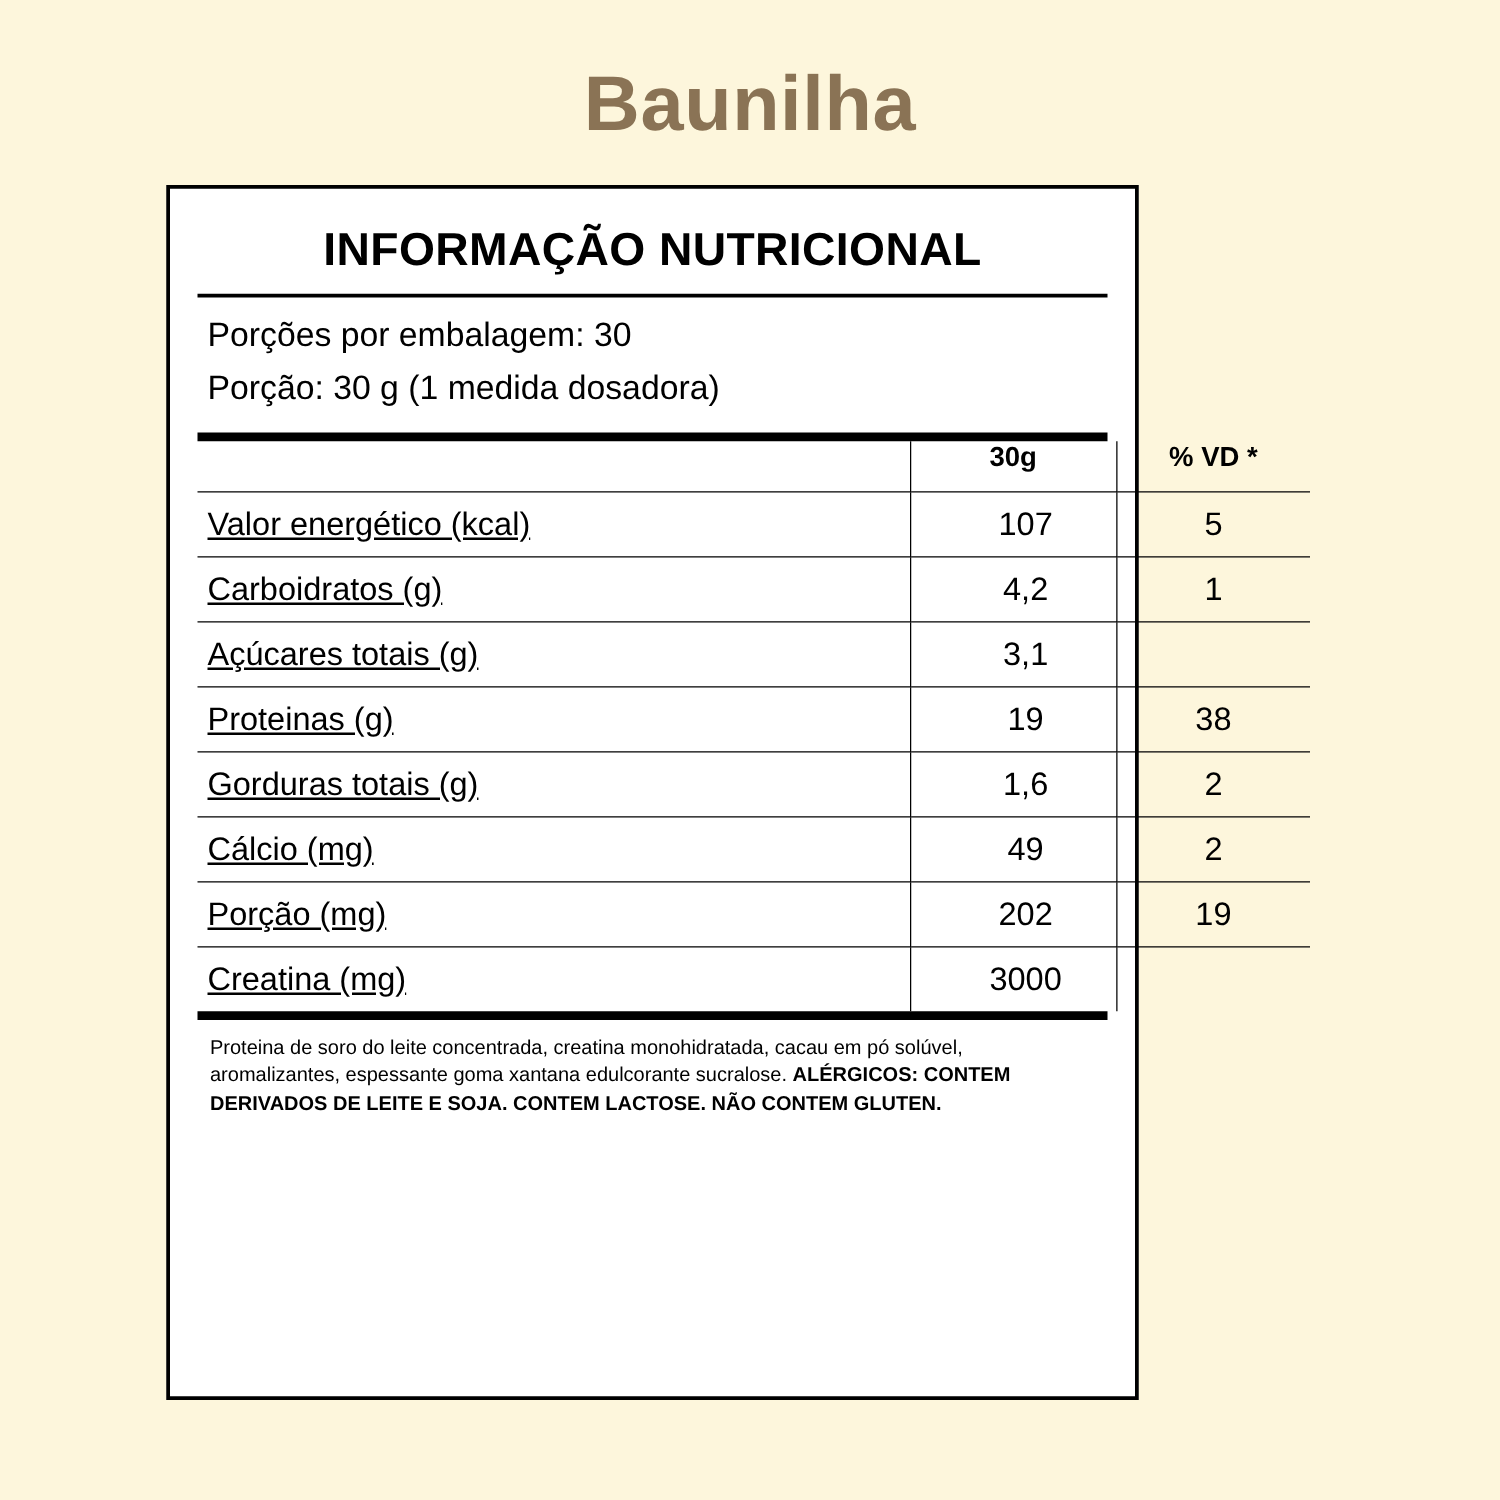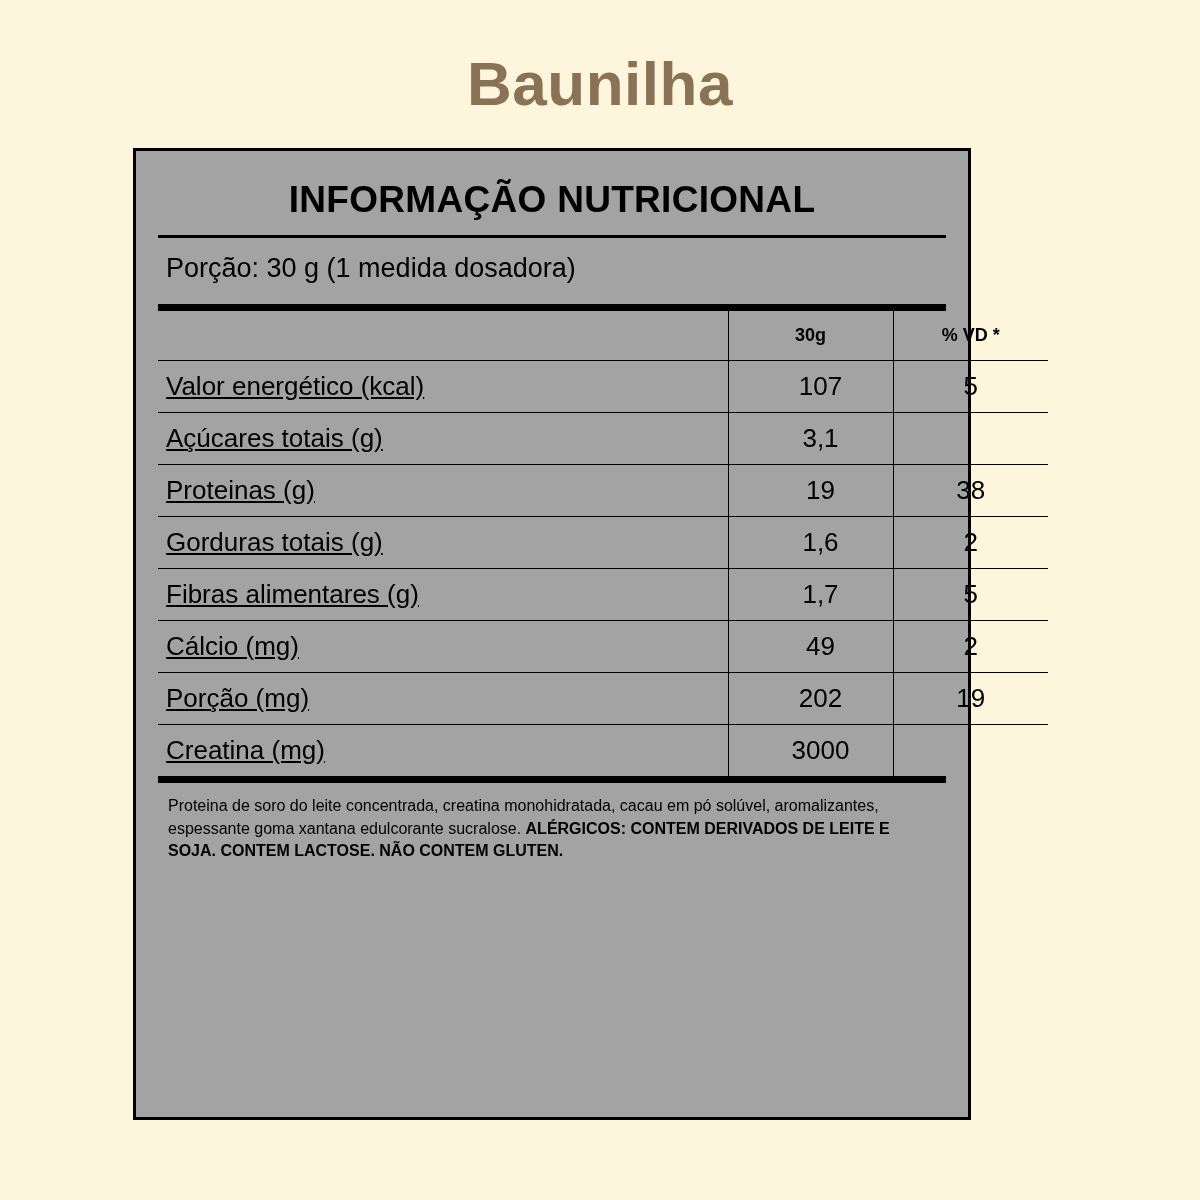--- a/index.html
+++ b/index.html
@@ -29,23 +29,23 @@
     font-size: 62px;
     font-weight: bold;
     color: #8A7council;
     color: #8A7355;
     letter-spacing: 0.5px;
   }
   .label-box {
     position: absolute;
     left: 133px;
     top: 148px;
-    width: 838px;
+    width: 778px;
     height: 972px;
-    background: #a3a3a3;
+    background: #ffffff;
     border: 3px solid #000;
     box-sizing: border-box;
     padding: 0;
   }
   .label-inner {
     padding: 0 22px;
     box-sizing: border-box;
     height: 100%;
   }
   .nut-heading {
@@ -79,25 +79,25 @@
   table.nutrition col.c-amt  { width: 165px; }
   table.nutrition col.c-vd   { width: 155px; }
 
   table.nutrition th, table.nutrition td {
     border-bottom: 1.5px solid #000;
     font-size: 26px;
     padding: 10px 4px 10px 4px;
     vertical-align: middle;
   }
   table.nutrition thead th {
-    font-size: 18px;
+    font-size: 22px;
     font-weight: bold;
     text-align: center;
     border-bottom: 1.5px solid #000;
-    padding-top: 14px;
+    padding-top: 0;
     padding-bottom: 14px;
   }
   table.nutrition thead th.th-name {
     border-bottom: 1.5px solid #000;
   }
   table.nutrition td.name {
     text-align: left;
     padding-left: 8px;
     border-right: 1.5px solid #000;
     text-decoration: underline;
@@ -138,20 +138,21 @@
 <div class="page">
 
   <div class="flavor-title">Baunilha</div>
 
   <div class="label-box">
     <div class="label-inner">
 
       <div class="nut-heading">INFORMAÇÃO NUTRICIONAL</div>
 
       <div class="servings">
+        <div>Porções por embalagem: 30</div>
         <div>Porção: 30 g (1 medida dosadora)</div>
       </div>
 
       <div class="rule-thick"></div>
 
       <table class="nutrition">
         <colgroup>
           <col class="c-name">
           <col class="c-amt">
           <col class="c-vd">
@@ -163,38 +164,38 @@
             <th class="th-vd">% VD *</th>
           </tr>
         </thead>
         <tbody>
           <tr>
             <td class="name">Valor energético (kcal)</td>
             <td class="amt">107</td>
             <td class="vd">5</td>
           </tr>
           <tr>
+            <td class="name">Carboidratos (g)</td>
+            <td class="amt">4,2</td>
+            <td class="vd">1</td>
+          </tr>
+          <tr>
             <td class="name">Açúcares totais (g)</td>
             <td class="amt">3,1</td>
             <td class="vd"></td>
           </tr>
           <tr>
             <td class="name">Proteinas (g)</td>
             <td class="amt">19</td>
             <td class="vd">38</td>
           </tr>
           <tr>
             <td class="name">Gorduras totais (g)</td>
             <td class="amt">1,6</td>
             <td class="vd">2</td>
-          </tr>
-          <tr>
-            <td class="name">Fibras alimentares (g)</td>
-            <td class="amt">1,7</td>
-            <td class="vd">5</td>
           </tr>
           <tr>
             <td class="name">Cálcio (mg)</td>
             <td class="amt">49</td>
             <td class="vd">2</td>
           </tr>
           <tr>
             <td class="name">Porção (mg)</td>
             <td class="amt">202</td>
             <td class="vd">19</td>

